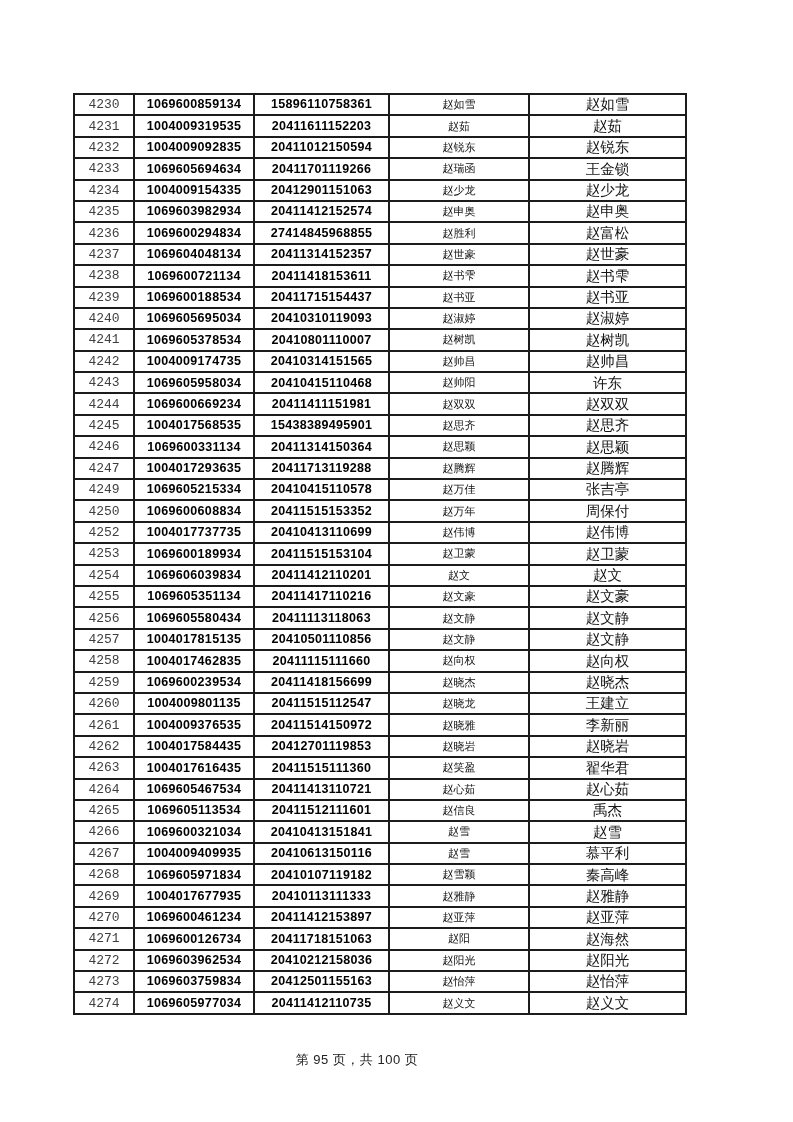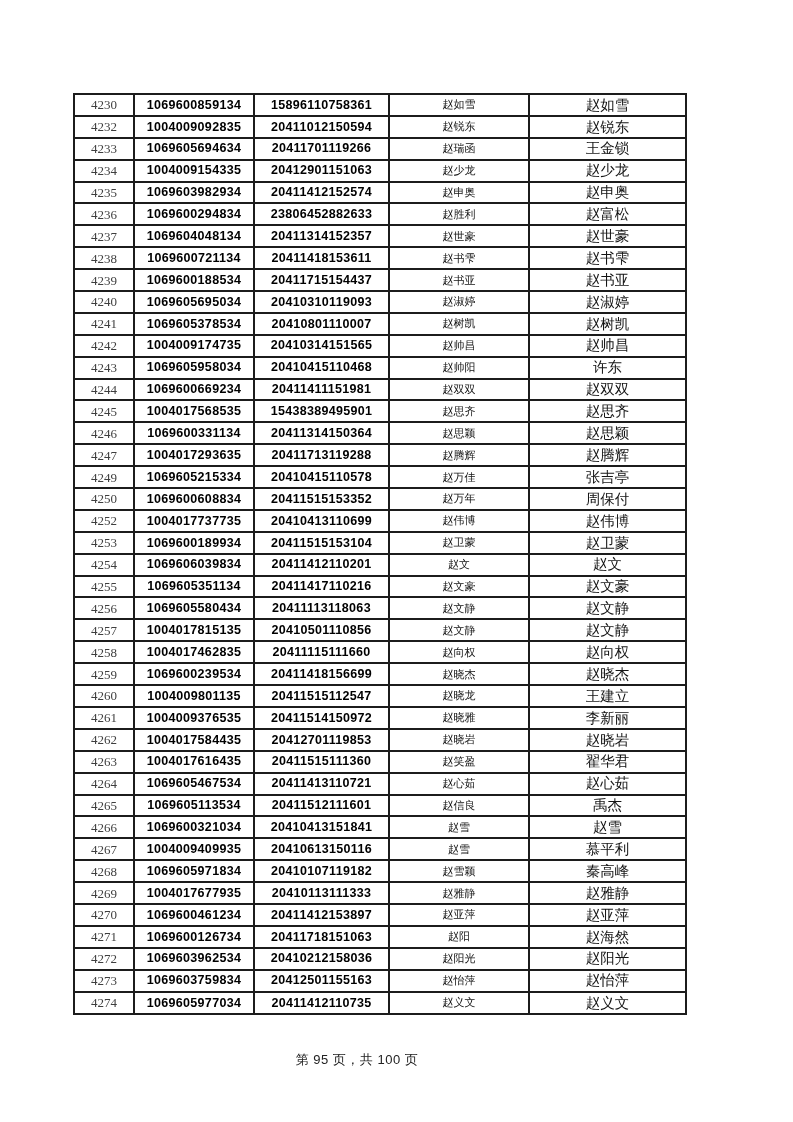--- a/index.html
+++ b/index.html
@@ -10,21 +10,21 @@
   .sheet{position:absolute;inset:0;background:#ffffff;}
   table.roster{
     position:absolute;left:73px;top:93px;width:612px;height:922px;
     border-collapse:collapse;table-layout:fixed;
   }
   table.roster td{
     border:2px solid #1c1c1c;
     text-align:center;vertical-align:middle;
     padding:0;overflow:hidden;white-space:nowrap;line-height:1;
   }
-  td.c0{font-family:Liberation Serif, serif;font-size:13px;color:#3e3e3e;}
+  td.c0{font-family:Liberation Mono, monospace;font-size:13px;color:#3e3e3e;}
   td.c1,td.c2{font-family:"Liberation Sans","DejaVu Sans",sans-serif;font-weight:bold;font-size:12.5px;color:#000;letter-spacing:.3px;}
   td.c3{font-size:11px;color:#141414;}
   td.c4{font-size:14.5px;color:#141414;}
   .page-footer{
     position:absolute;left:0;top:1051px;width:714px;text-align:center;
     font-size:13px;color:#222;letter-spacing:.5px;
   }
 </style>
 </head>
 <body>
@@ -41,20 +41,27 @@
     </colgroup>
     <tbody>
         <tr>
           <td class="c0">4230</td>
           <td class="c1">1069600859134</td>
           <td class="c2">15896110758361</td>
           <td class="c3">赵如雪</td>
           <td class="c4">赵如雪</td>
         </tr>
         <tr>
+          <td class="c0">4231</td>
+          <td class="c1">1004009319535</td>
+          <td class="c2">20411611152203</td>
+          <td class="c3">赵茹</td>
+          <td class="c4">赵茹</td>
+        </tr>
+        <tr>
           <td class="c0">4232</td>
           <td class="c1">1004009092835</td>
           <td class="c2">20411012150594</td>
           <td class="c3">赵锐东</td>
           <td class="c4">赵锐东</td>
         </tr>
         <tr>
           <td class="c0">4233</td>
           <td class="c1">1069605694634</td>
           <td class="c2">20411701119266</td>
@@ -71,21 +78,21 @@
         <tr>
           <td class="c0">4235</td>
           <td class="c1">1069603982934</td>
           <td class="c2">20411412152574</td>
           <td class="c3">赵申奥</td>
           <td class="c4">赵申奥</td>
         </tr>
         <tr>
           <td class="c0">4236</td>
           <td class="c1">1069600294834</td>
-          <td class="c2">23806452882633</td>
+          <td class="c2">27414845968855</td>
           <td class="c3">赵胜利</td>
           <td class="c4">赵富松</td>
         </tr>
         <tr>
           <td class="c0">4237</td>
           <td class="c1">1069604048134</td>
           <td class="c2">20411314152357</td>
           <td class="c3">赵世豪</td>
           <td class="c4">赵世豪</td>
         </tr>

